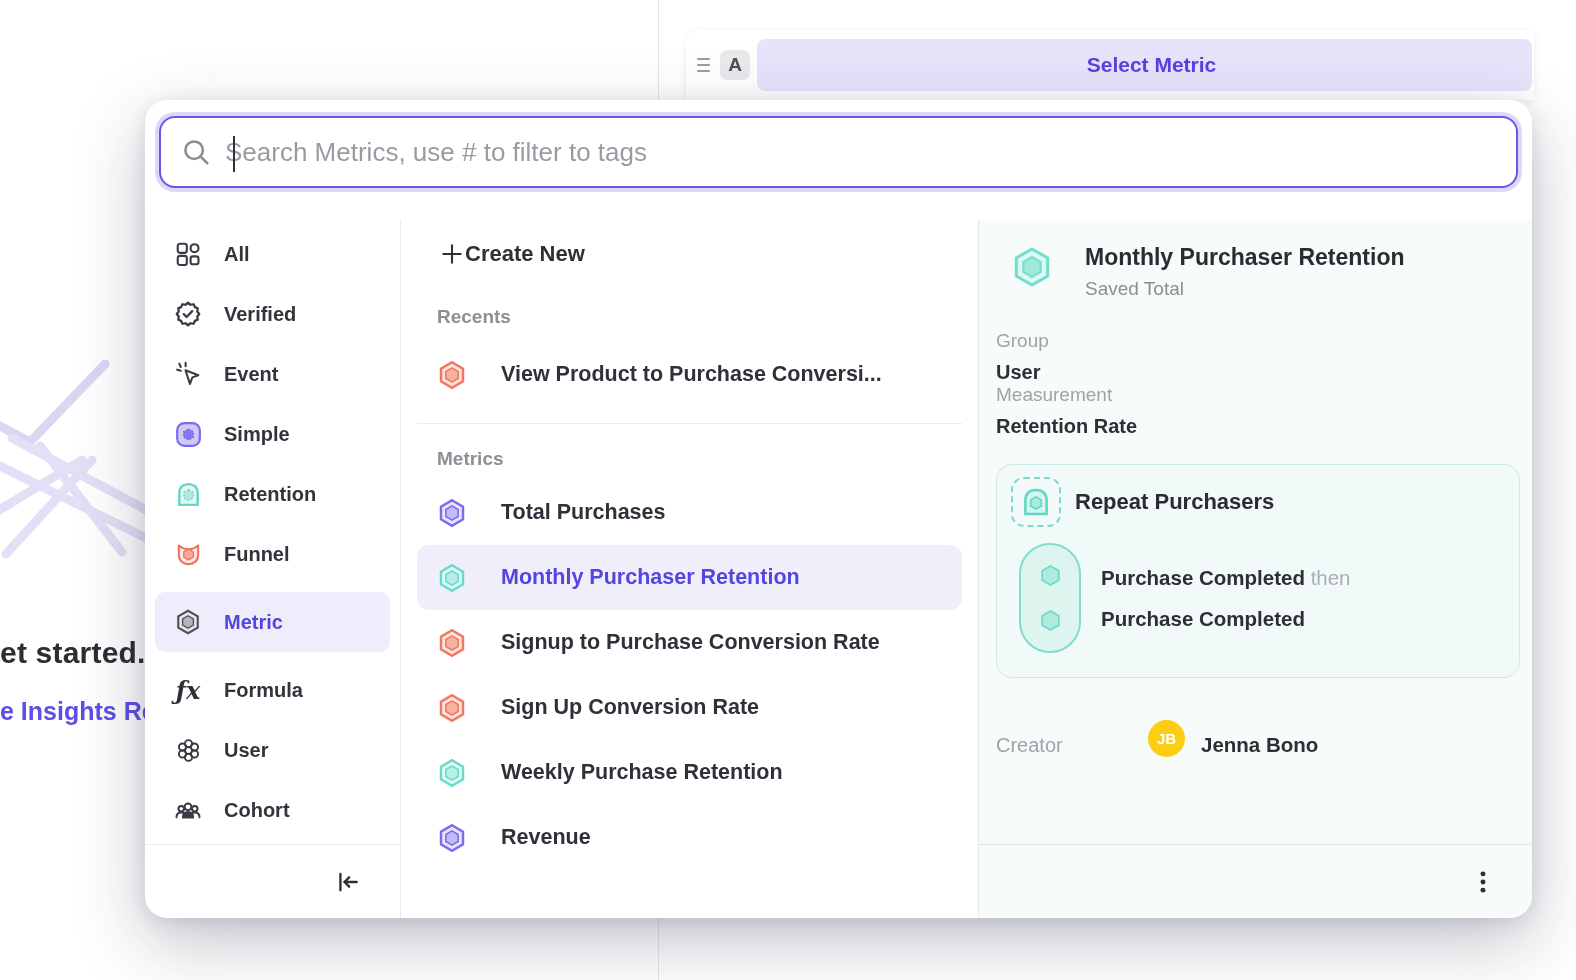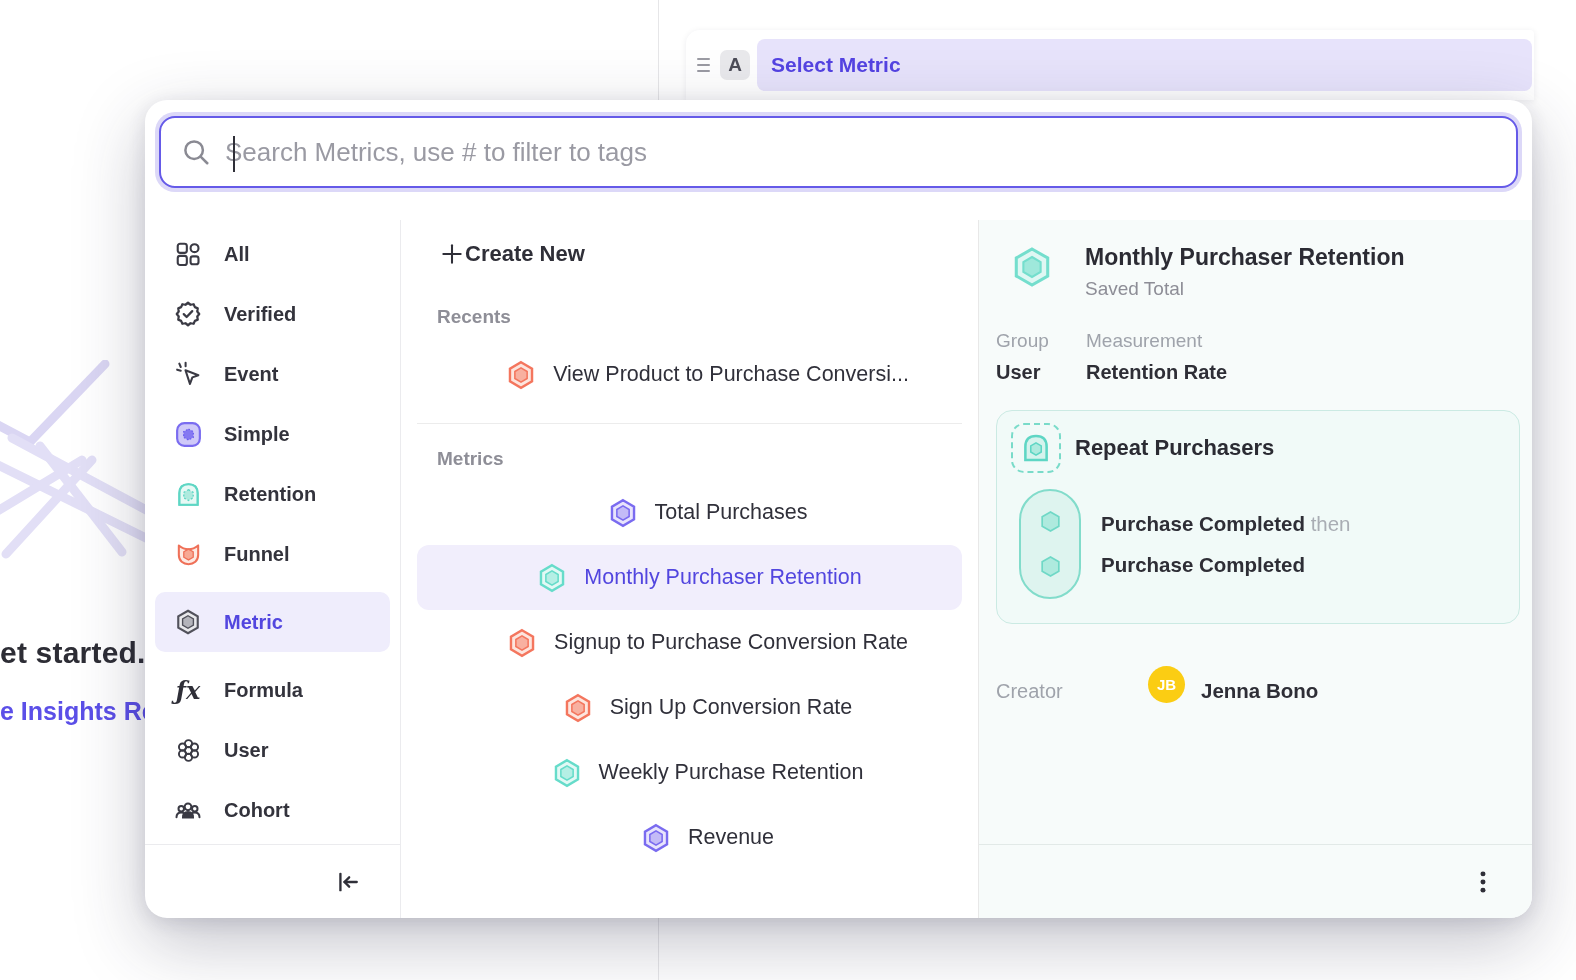--- a/index.html
+++ b/index.html
@@ -26,21 +26,21 @@
   .drag-handle { width:18px; display:flex; flex-direction:column; gap:4px; align-items:center; }
   .drag-handle span { display:block; width:13px; height:2px; background:#9b9ba3; border-radius:1px; }
   .a-badge {
     width:30px; height:30px; margin-left:8px; border-radius:7px; background:#e9e9ec;
     display:flex; align-items:center; justify-content:center;
     font-size:19px; font-weight:700; color:#4d4d58; flex:none;
   }
   .metric-pill {
     flex:1; height:52px; margin-left:7px; background:#e7e3fb; border-radius:8px;
     display:flex; align-items:center; padding-left:14px;
-    font-size:21px; font-weight:700; color:#5443e2;
+    font-size:21px; font-weight:700; color:#5443e2;justify-content:center;
   }
 
   
   .modal {
     position:absolute; left:145px; top:100px; width:1387px; height:818px;
     background:#ffffff; border-radius:22px;
     box-shadow:0 24px 70px rgba(40,40,70,.28), 0 4px 18px rgba(40,40,70,.12);
     overflow:hidden;
   }
   .search-wrap { position:absolute; left:14px; right:14px; top:16px; }
@@ -73,35 +73,35 @@
     border-top:1px solid #ebebee; display:flex; align-items:center; justify-content:flex-end; padding-right:34px;
   }
   .icon-btn { background:none; border:none; cursor:pointer; display:flex; align-items:center; justify-content:center; padding:4px; }
 
   
   .mid { width:577px; flex:none; position:relative; padding-top:6px; }
   .create-row { height:56px; display:flex; align-items:center; padding-left:38px; cursor:pointer; }
   .create-row .lbl { font-size:22px; font-weight:700; color:#2f2f38; }
   .sec-label { margin:24px 0 0 36px; font-size:19px; font-weight:600; color:#8e8e97; }
   .m-row {
-    height:65px; display:flex; align-items:center; padding-left:34px; gap:15px;
-    font-size:21.5px; font-weight:400; color:#30303a; cursor:pointer;justify-content:center;
+    height:65px; display:flex; align-items:center; padding-left:34px; gap:32px;
+    font-size:21.5px; font-weight:700; color:#30303a; cursor:pointer;
   }
   .m-row .ic { width:34px; height:34px; flex:none; }
   .m-row.sel { margin:0 16px; padding-left:18px; background:#f1eefc; border-radius:12px; color:#5246df; }
   .recent-gap { margin-top:14px; }
   .mid-div { margin:16px 16px 0; border-top:1px solid #ececec; }
   .metrics-gap { margin-bottom:10px; }
 
   
   .detail { flex:1; background:#f7fbfa; border-left:1px solid #e8e8e8; position:relative; }
   .d-head { display:flex; margin:24px 0 0 30px; gap:30px; }
   .d-title { font-size:23px; font-weight:700; color:#2b2b33; }
   .d-sub { margin-top:7px; font-size:19px; color:#8d8d96; }
-  .d-meta { display:flex; margin:30px 0 6px 17px; }
+  .d-meta { display:flex; margin:30px 0 6px 17px;flex-direction:column; }
   .d-meta .col1 { width:90px; }
   .meta-label { font-size:19px; color:#9fa3ab; }
   .meta-value { margin-top:9px; font-size:20px; font-weight:700; color:#2e2e36; }
   .d-card {
     margin:26px 12px 0 17px; background:#f1faf8; border:1.5px solid #cbeae3;
     border-radius:16px; padding:12px 14px 24px;
   }
   .card-head { display:flex; align-items:center; gap:14px; }
   .dashed-ic {
     width:50px; height:50px; border:2px dashed #79dbc9; border-radius:13px;

